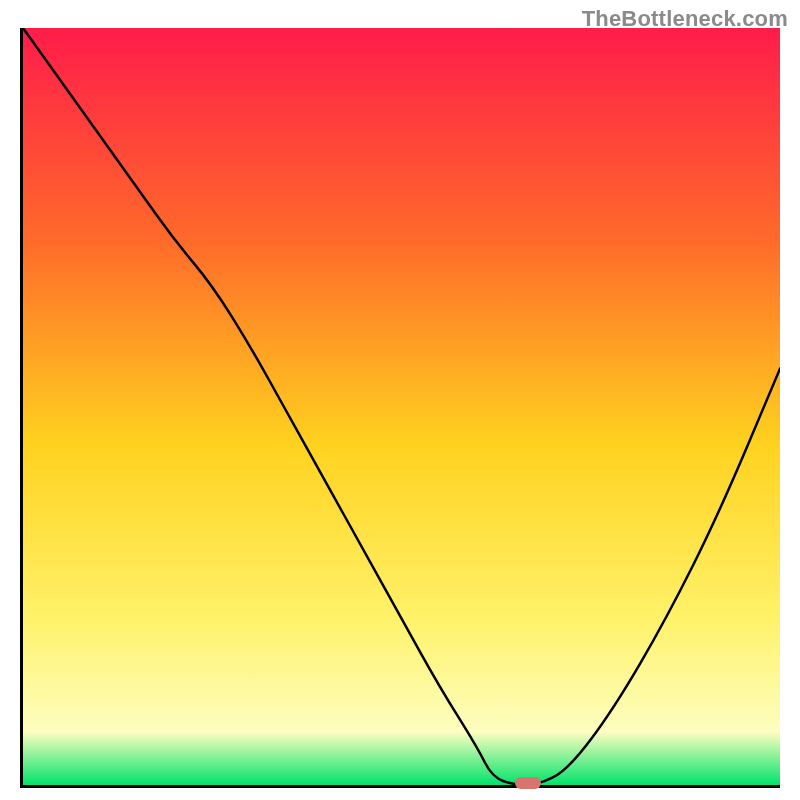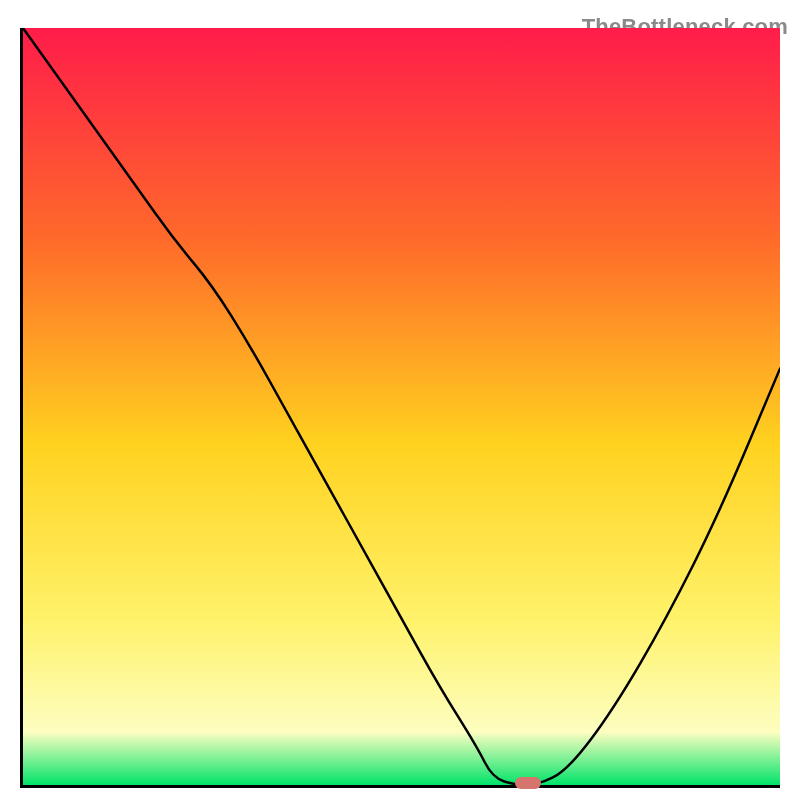--- a/index.html
+++ b/index.html
@@ -8,21 +8,21 @@
     background: #ffffff;
     font-family: Arial, Helvetica, sans-serif;
   }
   .container {
     width: 800px;
     height: 800px;
     position: relative;
   }
   .watermark {
     position: absolute;
-    top: 14px;
+    top: 6px;
     right: 12px;
     font-size: 22px;
     font-weight: bold;
     color: #8a8a8a;
     letter-spacing: 0.2px;
   }
   .plot-area {
     position: absolute;
     left: 20px;
     top: 28px;

